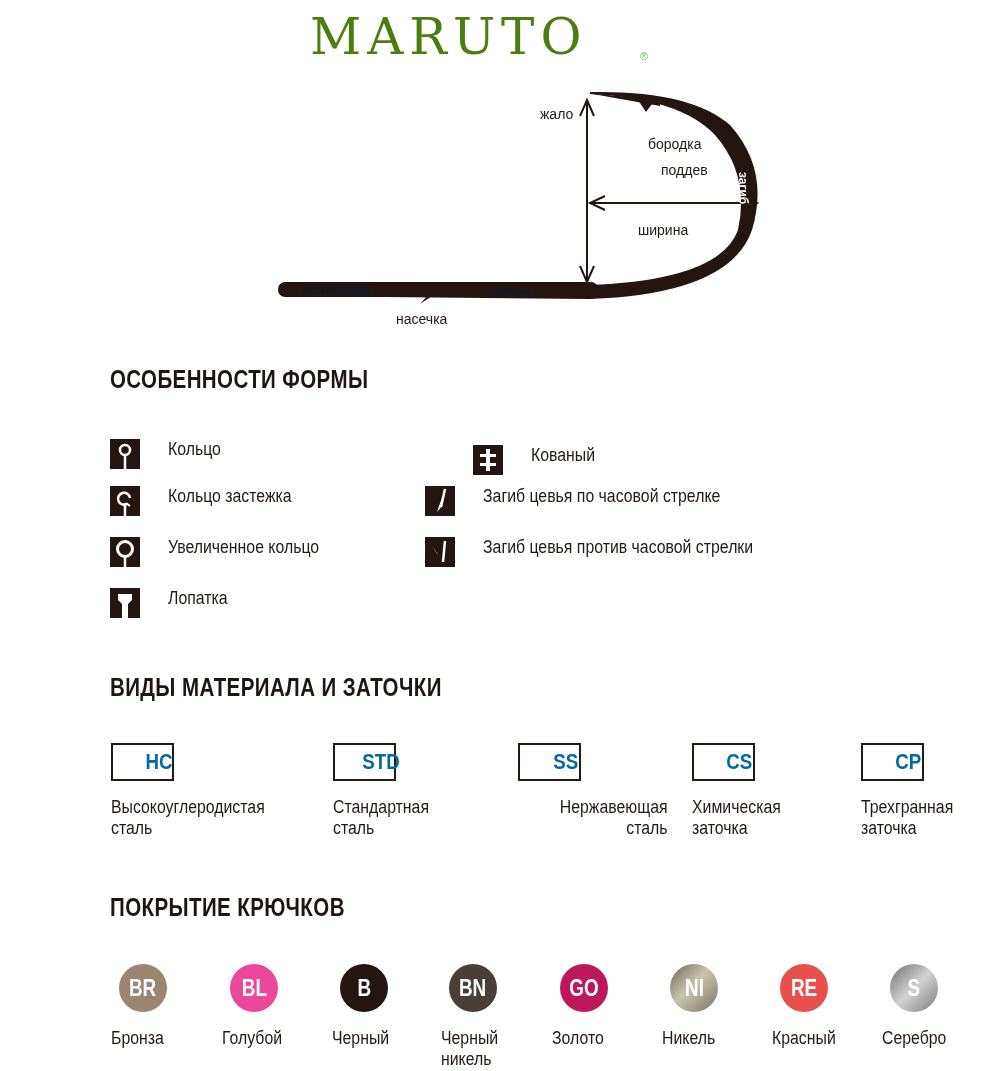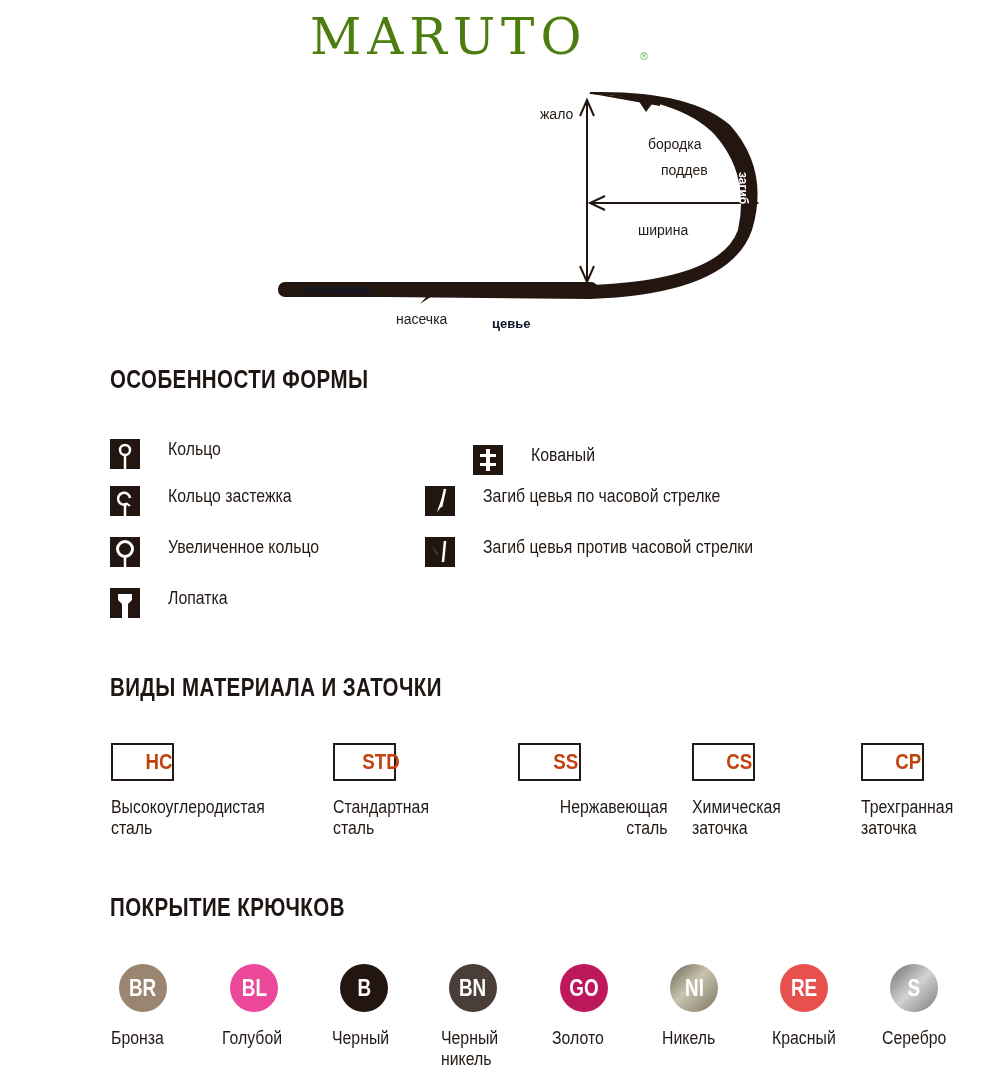--- a/index.html
+++ b/index.html
@@ -13,21 +13,21 @@
   .diagram { left:260px; top:80px; width:540px; height:260px; }
   .dlabel { position:absolute; font-size:14px; color:#231a15; white-space:nowrap; }
   .dlabel-inv { position:absolute; font-size:13px; color:#0f172a; white-space:nowrap; font-weight:bold; }
   .section-title { font-family:"Liberation Sans", sans-serif; font-weight:bold; font-size:25px;
                    color:#1e1613; transform:scaleX(0.82); transform-origin:left center; white-space:nowrap; letter-spacing:0.5px;}
   .feat { position:absolute; height:30px; display:flex; }
   .feat-icon { width:30px; height:30px; background:#231510; display:inline-block; position:relative; }
   .feat-label { margin-left:28px; font-size:18px; color:#231a15; transform:scaleX(0.88); transform-origin:left center; white-space:nowrap; }
   .mat { position:absolute; width:170px; }
   .mat-box { width:63px; height:38px; border:2px solid #231a15; box-sizing:border-box; display:flex; align-items:center; justify-content:center;
-             font-weight:bold; font-size:22px; color:#c2410c;padding-left:32px; }
+             font-weight:bold; font-size:22px; color:#0369a1;padding-left:32px; }
   .mat-box span { transform:scaleX(0.85); display:inline-block; }
   .mat-label { margin-top:16px; font-size:18px; line-height:21px; color:#231a15; transform:scaleX(0.88); transform-origin:left top; white-space:pre-line; }
   .coat { position:absolute; width:110px; }
   .coat-circle { width:48px; height:48px; border-radius:50%; display:flex; align-items:center; justify-content:center;
                  color:#ffffff; font-weight:bold; font-size:23px; margin-left:8px; }
   .coat-circle span { transform:scaleX(0.82); display:inline-block; }
   .coat-label { margin-top:16px; font-size:18px; line-height:21px; color:#231a15; transform:scaleX(0.88); transform-origin:left top; white-space:pre-line; }
 </style>
 </head>
 <body>
@@ -56,21 +56,21 @@
     <line x1="330" y1="123" x2="496" y2="123" stroke="#231510" stroke-width="2"></line>
     <path d="M345 116 L330 123 L345 130" fill="none" stroke="#231510" stroke-width="2"></path>
     <path d="M482 116 L497 123 L482 130" fill="none" stroke="#231510" stroke-width="2"></path>
   </svg>
   <span class="dlabel" style="left:272px;top:26px;margin-left:8px;">жало</span>
   <span class="dlabel" style="left:388px;top:56px;">бородка</span>
   <span class="dlabel" style="left:401px;top:82px;">поддев</span>
   <span class="dlabel-inv" style="left:490px;top:92px;transform:rotate(90deg);transform-origin:left top;color:#ffffff;font-size:12px;">загиб</span>
   <span class="dlabel" style="left:378px;top:142px;">ширина</span>
   <span class="dlabel-inv" style="left:42px;top:202px;">основание</span>
-  <span class="dlabel-inv" style="left:232px;top:203px;margin-top:33px;">цевье</span>
+  <span class="dlabel-inv" style="left:232px;top:203px;">цевье</span>
   <span class="dlabel" style="left:136px;top:231px;">насечка</span>
 </div>
 
 <div class="abs section-title" style="left:110px;top:365px;">ОСОБЕННОСТИ ФОРМЫ</div>
 
 <div class="feat" style="left:110px;top:439px;">
   <span class="feat-icon">
     <svg width="30" height="30" viewBox="0 0 30 30">
         <circle cx="15" cy="11" r="5" fill="none" stroke="#fff" stroke-width="2.5"></circle>
         <line x1="15" y1="16" x2="15" y2="30" stroke="#fff" stroke-width="2.5"></line>

